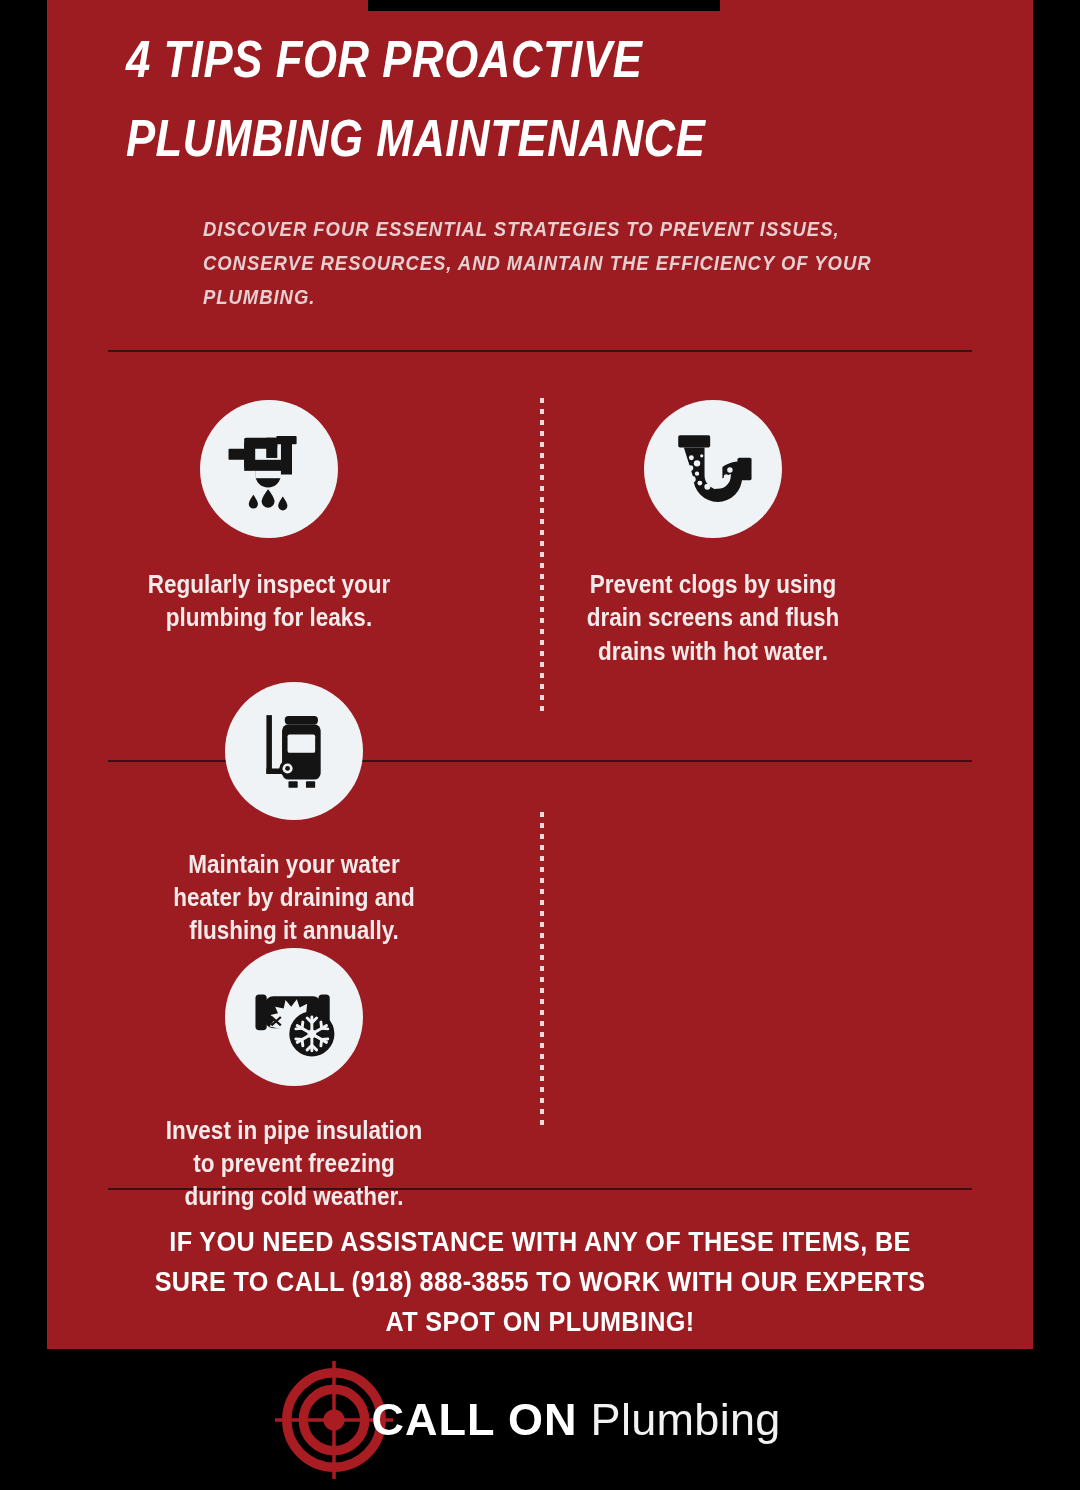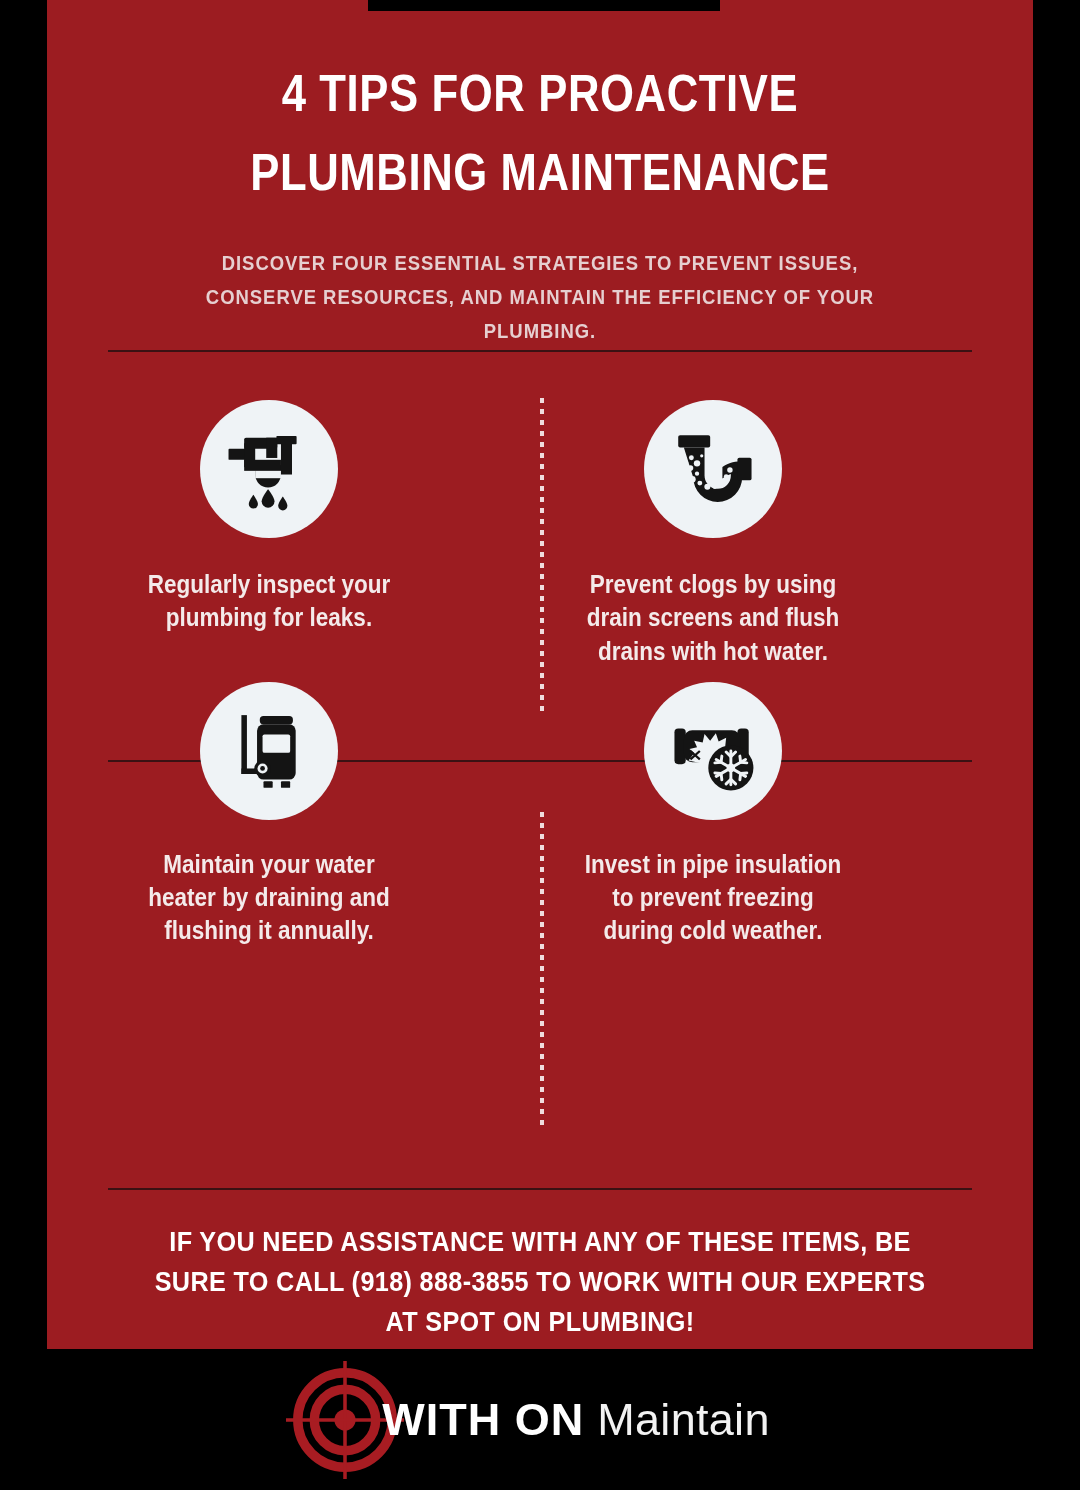--- a/index.html
+++ b/index.html
@@ -36,22 +36,22 @@
     position: absolute;
     left: 47px;
     top: 0;
     width: 986px;
     height: 1349px;
     background: #9C1C21;
   }
 
   
   .header {
-    padding-top: 54px;
-    text-align: center;
+    padding-top: 20px;
+    font-style: italic;
   }
 
   .title {
     font-family: "Liberation Sans Narrow", "Liberation Sans", sans-serif;
     font-weight: 700;
     font-size: 52px;
     line-height: 1.52;
     letter-spacing: 0.7px;
     color: #FFFFFF;
     text-transform: uppercase;
@@ -100,21 +100,21 @@
 
   
   .tips {
     position: absolute;
     left: 0;
     top: 400px;
     width: 888px;
   }
 
   .tip-row { display: flex; }
-  .tip-row.row2 { margin-top: 14px; }
+  .tip-row.row2 { margin-top: 14px; flex-direction: column; }
 
   .tip {
     width: 493px;
     display: flex;
     flex-direction: column;
     align-items: center;
   }
 
   .icon-circle {
     width: 138px;
@@ -393,20 +393,20 @@
           <circle cx="50" cy="50" r="26" stroke-width="8"></circle>
         </g>
         <circle cx="50" cy="50" r="9" fill="#A81C22"></circle>
         <g stroke="#A81C22" stroke-width="3">
           <line x1="50" y1="0" x2="50" y2="100"></line>
           <line x1="0" y1="50" x2="100" y2="50"></line>
         </g>
       </svg>
 
       <div class="brand-words">
-        <span class="brand-spoton">WITH ON</span>
-        <span class="brand-plumbing">Maintain</span>
+        <span class="brand-spoton">CALL ON</span>
+        <span class="brand-plumbing">Plumbing</span>
       </div>
 
     </div>
   </div>
 
 </div>
 
 </body></html>

